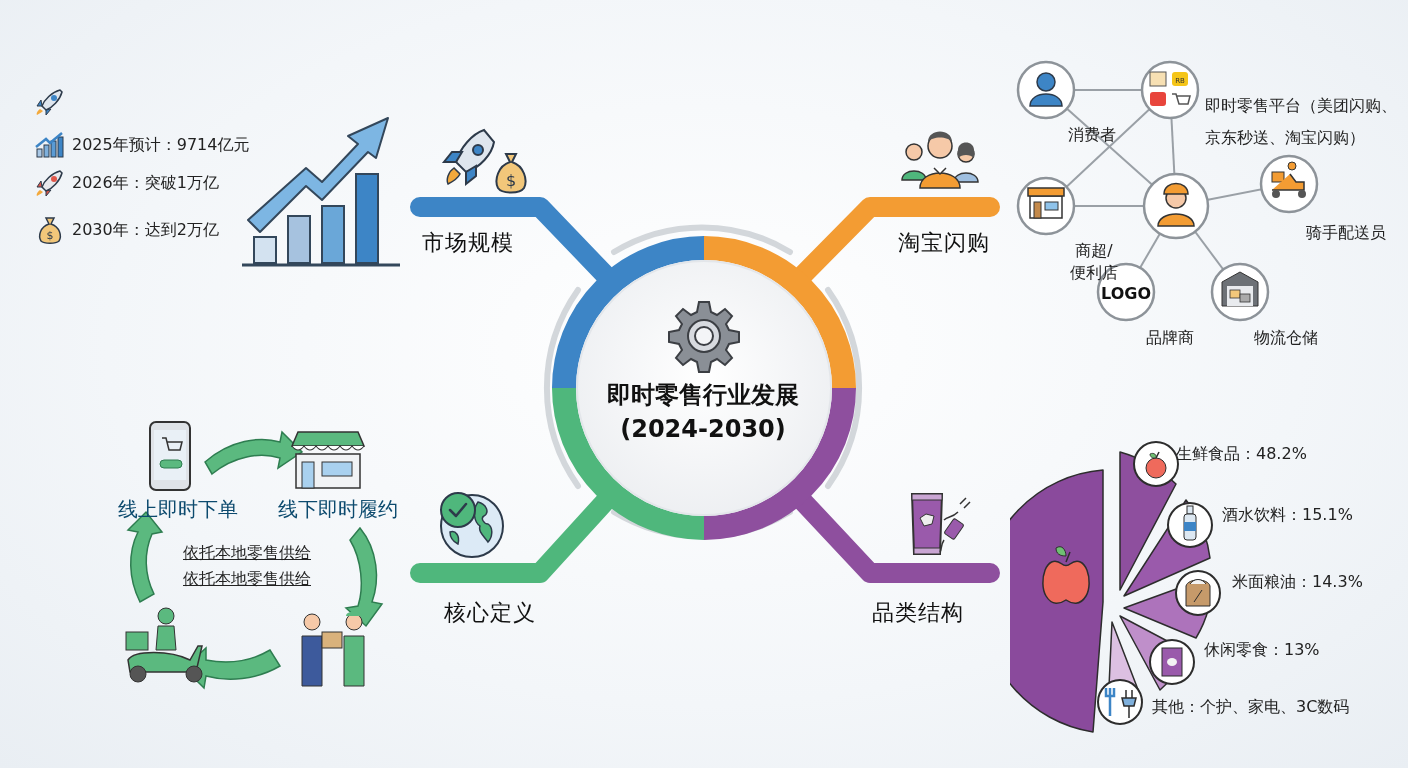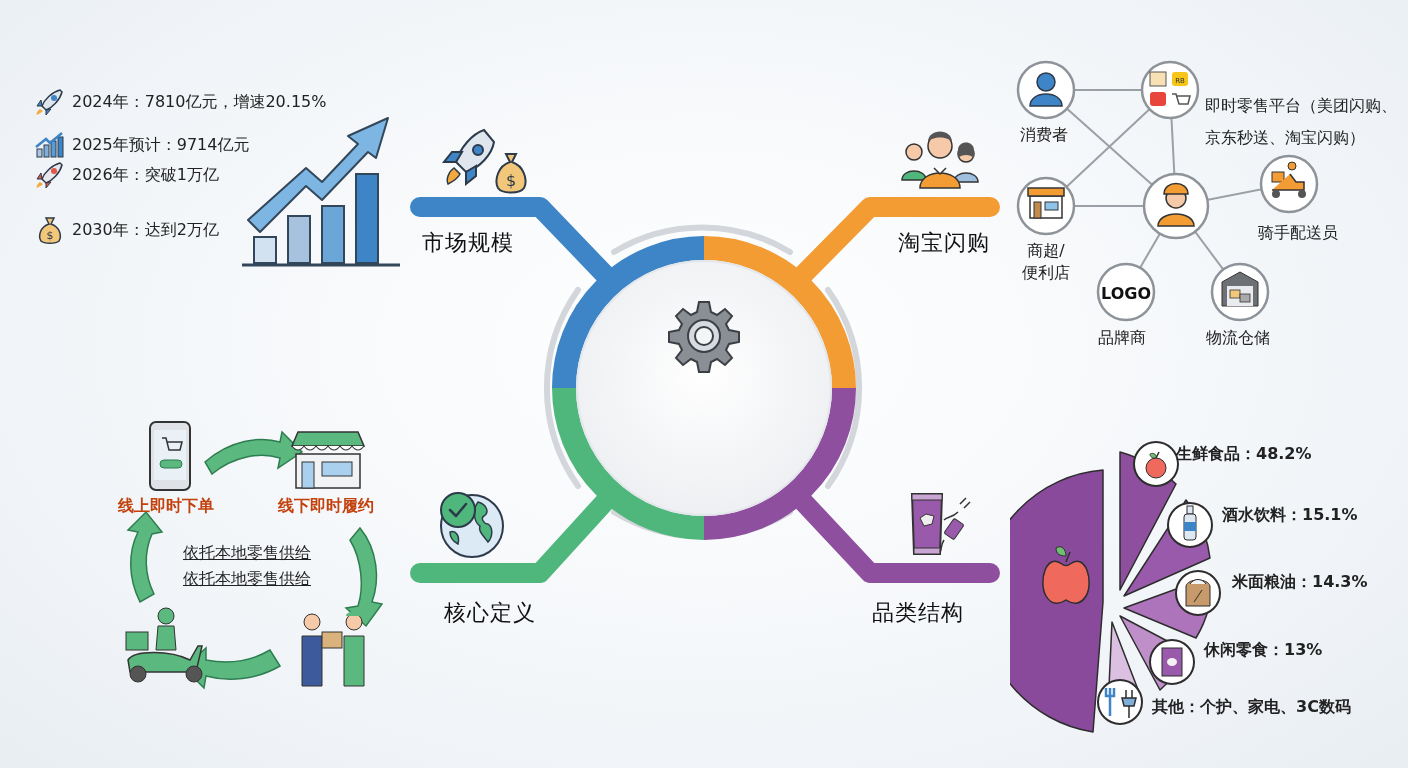--- a/index.html
+++ b/index.html
@@ -18,24 +18,24 @@
   }
   .center-title {
     position: absolute; left: 578px; top: 378px; width: 250px; text-align: center;
     font-size: 24px; font-weight: bold; line-height: 34px; color: #111;
   }
   .stat-row {
     position: absolute; left: 34px; height: 30px; display: flex; align-items: center;
     font-size: 16px; color: #222; white-space: nowrap;
   }
   .stat-row .ico { width: 32px; height: 28px; margin-right: 6px; }
-  .node-label { position: absolute; font-size: 16px; color: #222; text-align: center; line-height: 22px; white-space: nowrap; }
+  .node-label { position: absolute; font-size: 16px; color: #222; text-align: center; line-height: 22px; white-space: nowrap; margin-left: 48px; }
   .platform-label { position: absolute; left: 1205px; top: 90px; width: 200px; font-size: 16px; line-height: 32px; color: #222; }
-  .pie-label { position: absolute; font-size: 16px; color: #222; white-space: nowrap; font-weight: bold; }
-  .cycle-label { position: absolute; font-size: 16px; color: #c2410c; white-space: nowrap; font-weight: bold; }
+  .pie-label { position: absolute; font-size: 16px; color: #222; white-space: nowrap; }
+  .cycle-label { position: absolute; font-size: 20px; color: #0c4a6e; white-space: nowrap; }
   .cycle-center { position: absolute; left: 183px; top: 540px; font-size: 16px; line-height: 26px; color: #222; text-decoration: underline; }
 </style>
 </head>
 <body>
 
 <svg class="layer" width="1408" height="768" viewBox="0 0 1408 768">
 
   <g fill="none" stroke="#d3d7db" stroke-width="6" stroke-linecap="round">
     <path d="M 614 252 A 170 170 0 0 1 790 252"></path>
     <path d="M 578 290 A 170 170 0 0 0 578 486"></path>
@@ -67,20 +67,22 @@
 </svg>
 
 <svg class="abs" style="left:666px;top:298px" width="76" height="76" viewBox="0 0 76 76">
   <g fill="#8a8f96" stroke="#3c3f44" stroke-width="2">
     <path d="M33 4 h10 l2 10 6 3 8-6 7 7-6 8 3 6 10 2 v10 l-10 2 -3 6 6 8 -7 7 -8-6 -6 3 -2 10 h-10 l-2-10 -6-3 -8 6 -7-7 6-8 -3-6 -10-2 v-10 l10-2 3-6 -6-8 7-7 8 6 6-3 z"></path>
   </g>
   <circle cx="38" cy="38" r="16" fill="#d7dadf" stroke="#3c3f44" stroke-width="2"></circle>
   <circle cx="38" cy="38" r="9" fill="#f4f5f7" stroke="#3c3f44" stroke-width="2"></circle>
 </svg>
 <div class="center-title">
+  <div>即时零售行业发展</div>
+  <div>(2024-2030)</div>
 </div>
 
 <div class="branch-title" style="left:422px;top:228px">市场规模</div>
 
 <svg class="abs" style="left:436px;top:124px" width="96" height="72" viewBox="0 0 96 72">
   <g>
     <path d="M48 6 C36 10 24 24 20 38 L30 48 C44 44 56 30 58 18 Z" fill="#dfe6ee" stroke="#2d3a4a" stroke-width="2"></path>
     <circle cx="42" cy="26" r="5" fill="#3d85c6" stroke="#2d3a4a" stroke-width="2"></circle>
     <path d="M20 38 L8 38 L16 28 L26 28 Z" fill="#3d85c6" stroke="#2d3a4a" stroke-width="2"></path>
     <path d="M30 48 L30 60 L40 52 L40 42 Z" fill="#3d85c6" stroke="#2d3a4a" stroke-width="2"></path>
@@ -92,33 +94,32 @@
   </g>
 </svg>
 
 <div class="stat-row" style="top:87px">
   <svg class="ico" viewBox="0 0 32 28">
     <path d="M26 2 C18 4 10 12 8 18 L12 22 C18 20 26 12 28 4 Z" fill="#dfe6ee" stroke="#2d3a4a" stroke-width="1.5"></path>
     <circle cx="20" cy="10" r="3" fill="#3d85c6"></circle>
     <path d="M8 18 L3 18 L7 12 Z M12 22 L12 27 L17 21 Z" fill="#3d85c6" stroke="#2d3a4a"></path>
     <path d="M6 21 C3 23 2 26 3 27 C5 26 8 24 9 23 Z" fill="#f3a93c"></path>
   </svg>
-  <span>2024年：7810亿元，增速20.15%</span>
 </div>
 <div class="stat-row" style="top:130px">
   <svg class="ico" viewBox="0 0 32 28">
     <rect x="3" y="18" width="5" height="8" fill="#a9c8e6" stroke="#2d3a4a"></rect>
     <rect x="10" y="14" width="5" height="12" fill="#7fb0dc" stroke="#2d3a4a"></rect>
     <rect x="17" y="10" width="5" height="16" fill="#5a9bd4" stroke="#2d3a4a"></rect>
     <rect x="24" y="6" width="5" height="20" fill="#3d85c6" stroke="#2d3a4a"></rect>
     <path d="M2 16 L12 8 L16 12 L28 2" stroke="#3d85c6" stroke-width="2.5" fill="none"></path>
   </svg>
   <span>2025年预计：9714亿元</span>
 </div>
-<div class="stat-row" style="top:160px">
+<div class="stat-row" style="top:168px">
   <svg class="ico" viewBox="0 0 32 28">
     <path d="M26 2 C18 4 10 12 8 18 L12 22 C18 20 26 12 28 4 Z" fill="#e8e8ec" stroke="#2d3a4a" stroke-width="1.5"></path>
     <circle cx="20" cy="10" r="3" fill="#e0574a"></circle>
     <path d="M8 18 L3 18 L7 12 Z M12 22 L12 27 L17 21 Z" fill="#e0574a" stroke="#2d3a4a"></path>
     <path d="M6 21 C3 23 2 26 3 27 C5 26 8 24 9 23 Z" fill="#f3a93c"></path>
   </svg>
   <span>2026年：突破1万亿</span>
 </div>
 <div class="stat-row" style="top:215px">
   <svg class="ico" viewBox="0 0 32 28">

